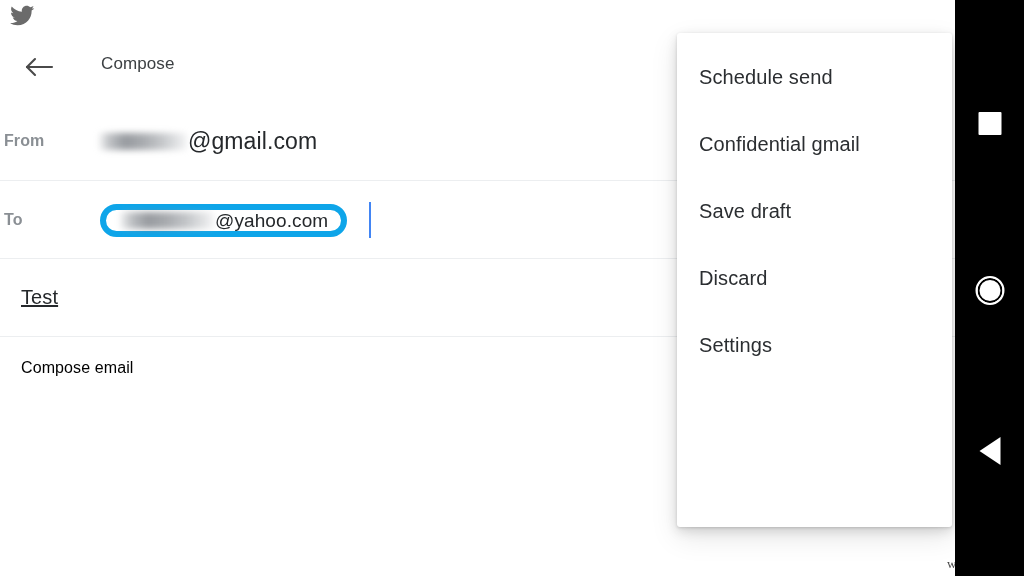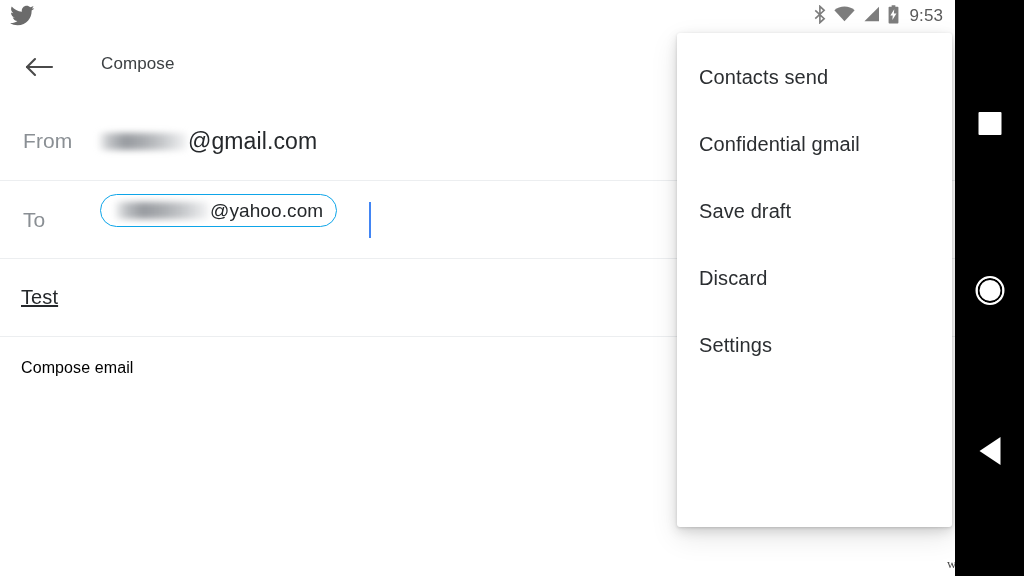--- a/index.html
+++ b/index.html
@@ -99,24 +99,25 @@
     width: 100%;
     border-bottom: 1px solid #eceef0;
     display: flex;
     align-items: center;
   }
   #row-from { height: 79px; }
   #row-to   { height: 78px; }
   #row-subject { height: 78px; }
   .field-label {
     position: absolute;
-    left: 23px;
-    font-size: 21px;
+    left: 4px;
+    font-size: 16px;
     color: #8a8f94;
     letter-spacing: 0.1px;
+    font-weight: bold;
   }
   .field-value {
     position: absolute;
     left: 99px;
     font-size: 23px;
     color: #25282b;
     letter-spacing: 0.1px;
     display: flex;
     align-items: center;
     white-space: nowrap;
@@ -137,24 +138,24 @@
     vertical-align: middle;
     margin-right: 1px;
   }
   #from-redacted { width: 88px; }
   #to-redacted   { width: 94px; margin-left: 4px; }
 
   
   #to-chip {
     position: absolute;
     left: 100px;
-    top: 13px;
+    top: 23px;
     height: 33px;
     padding: 0 13px 0 10px;
-    border: 1px solid #0ea5e9;
+    border: 6px solid #0ea5e9;
     border-radius: 17px;
     background: #ffffff;
     display: flex;
     align-items: center;
     white-space: nowrap;
   }
   #to-chip-text {
     font-size: 19px;
     color: #25282b;
     letter-spacing: 0.1px;
@@ -276,44 +277,20 @@
 <div id="screen">
 
   <div id="status-bar">
 
     <span id="twitter-logo">
       <svg viewBox="0 0 24 24" width="28" height="26" fill="currentColor" aria-hidden="true">
         <path d="M23.44 4.83c-.8.37-1.5.38-2.22.02.93-.56.98-.96 1.32-2.02-.88.52-1.86.9-2.9 1.1-.82-.88-2-1.43-3.3-1.43-2.5 0-4.55 2.04-4.55 4.54 0 .36.03.7.1 1.04-3.77-.2-7.12-2-9.36-4.75-.4.67-.6 1.45-.6 2.3 0 1.56.8 2.95 2 3.77-.74-.03-1.44-.23-2.05-.57v.06c0 2.2 1.56 4.03 3.64 4.44-.67.2-1.37.2-2.06.08.58 1.8 2.26 3.12 4.25 3.16C5.78 18.1 3.37 18.74 1 18.46c2 1.3 4.4 2.04 6.97 2.04 8.35 0 12.92-6.92 12.92-12.93 0-.2 0-.4-.02-.6.9-.63 1.96-1.22 2.56-2.14z"></path>
       </svg>
     </span>
 
-    <div id="status-right">
-      <span class="status-icon">
-        <svg width="14" height="19" viewBox="0 0 14 20" fill="none" stroke="currentColor" stroke-width="1.7" aria-hidden="true">
-          <path d="M2 5.6 11.4 14.4 6.9 18.6 6.9 1.4 11.4 5.6 2 14.4"></path>
-        </svg>
-      </span>
-      <span class="status-icon">
-        <svg width="21" height="16" viewBox="0 0 24 18" fill="currentColor" aria-hidden="true">
-          <path d="M12 17.2 0.4 4.6C3.6 1.9 7.6 0.4 12 0.4s8.4 1.5 11.6 4.2L12 17.2z"></path>
-        </svg>
-      </span>
-      <span class="status-icon">
-        <svg width="18" height="16" viewBox="0 0 20 18" fill="currentColor" aria-hidden="true">
-          <path d="M19 0.8 19 17.2 2.6 17.2z"></path>
-        </svg>
-      </span>
-      <span class="status-icon">
-        <svg width="13" height="19" viewBox="0 0 14 20" aria-hidden="true">
-          <path d="M5 0h4v1.6h2.4a.9.9 0 0 1 .9.9v16.2a.9.9 0 0 1-.9.9H2.6a.9.9 0 0 1-.9-.9V2.5a.9.9 0 0 1 .9-.9H5V0z" fill="currentColor"></path>
-          <path d="M7.8 4.4 3.6 11.2h2.6l-.4 4.8 4.4-7h-2.8z" fill="#ffffff"></path>
-        </svg>
-      </span>
-      <span id="status-clock">9:53</span>
-    </div>
   </div>
 
   <div id="app-bar">
     <span id="back-button">
       <svg width="30" height="24" viewBox="0 0 30 24" fill="none" stroke="currentColor" stroke-width="2.1" stroke-linecap="round" stroke-linejoin="round" aria-hidden="true">
         <path d="M28 12H3"></path>
         <path d="M11 4 3 12l8 8"></path>
       </svg>
     </span>
     <span id="app-title">Compose</span>
@@ -342,21 +319,21 @@
     </div>
 
     <div id="body-area">
       <span id="body-placeholder">Compose email</span>
     </div>
   </div>
 
   <div id="to-caret"></div>
 
   <div id="overflow-menu">
-    <div class="menu-item">Contacts send</div>
+    <div class="menu-item">Schedule send</div>
     <div class="menu-item">Confidential gmail</div>
     <div class="menu-item">Save draft</div>
     <div class="menu-item">Discard</div>
     <div class="menu-item">Settings</div>
   </div>
 
   <div id="nav-bar">
     <div id="nav-recents"></div>
     <div id="nav-home"></div>
     <div id="nav-back"></div>

